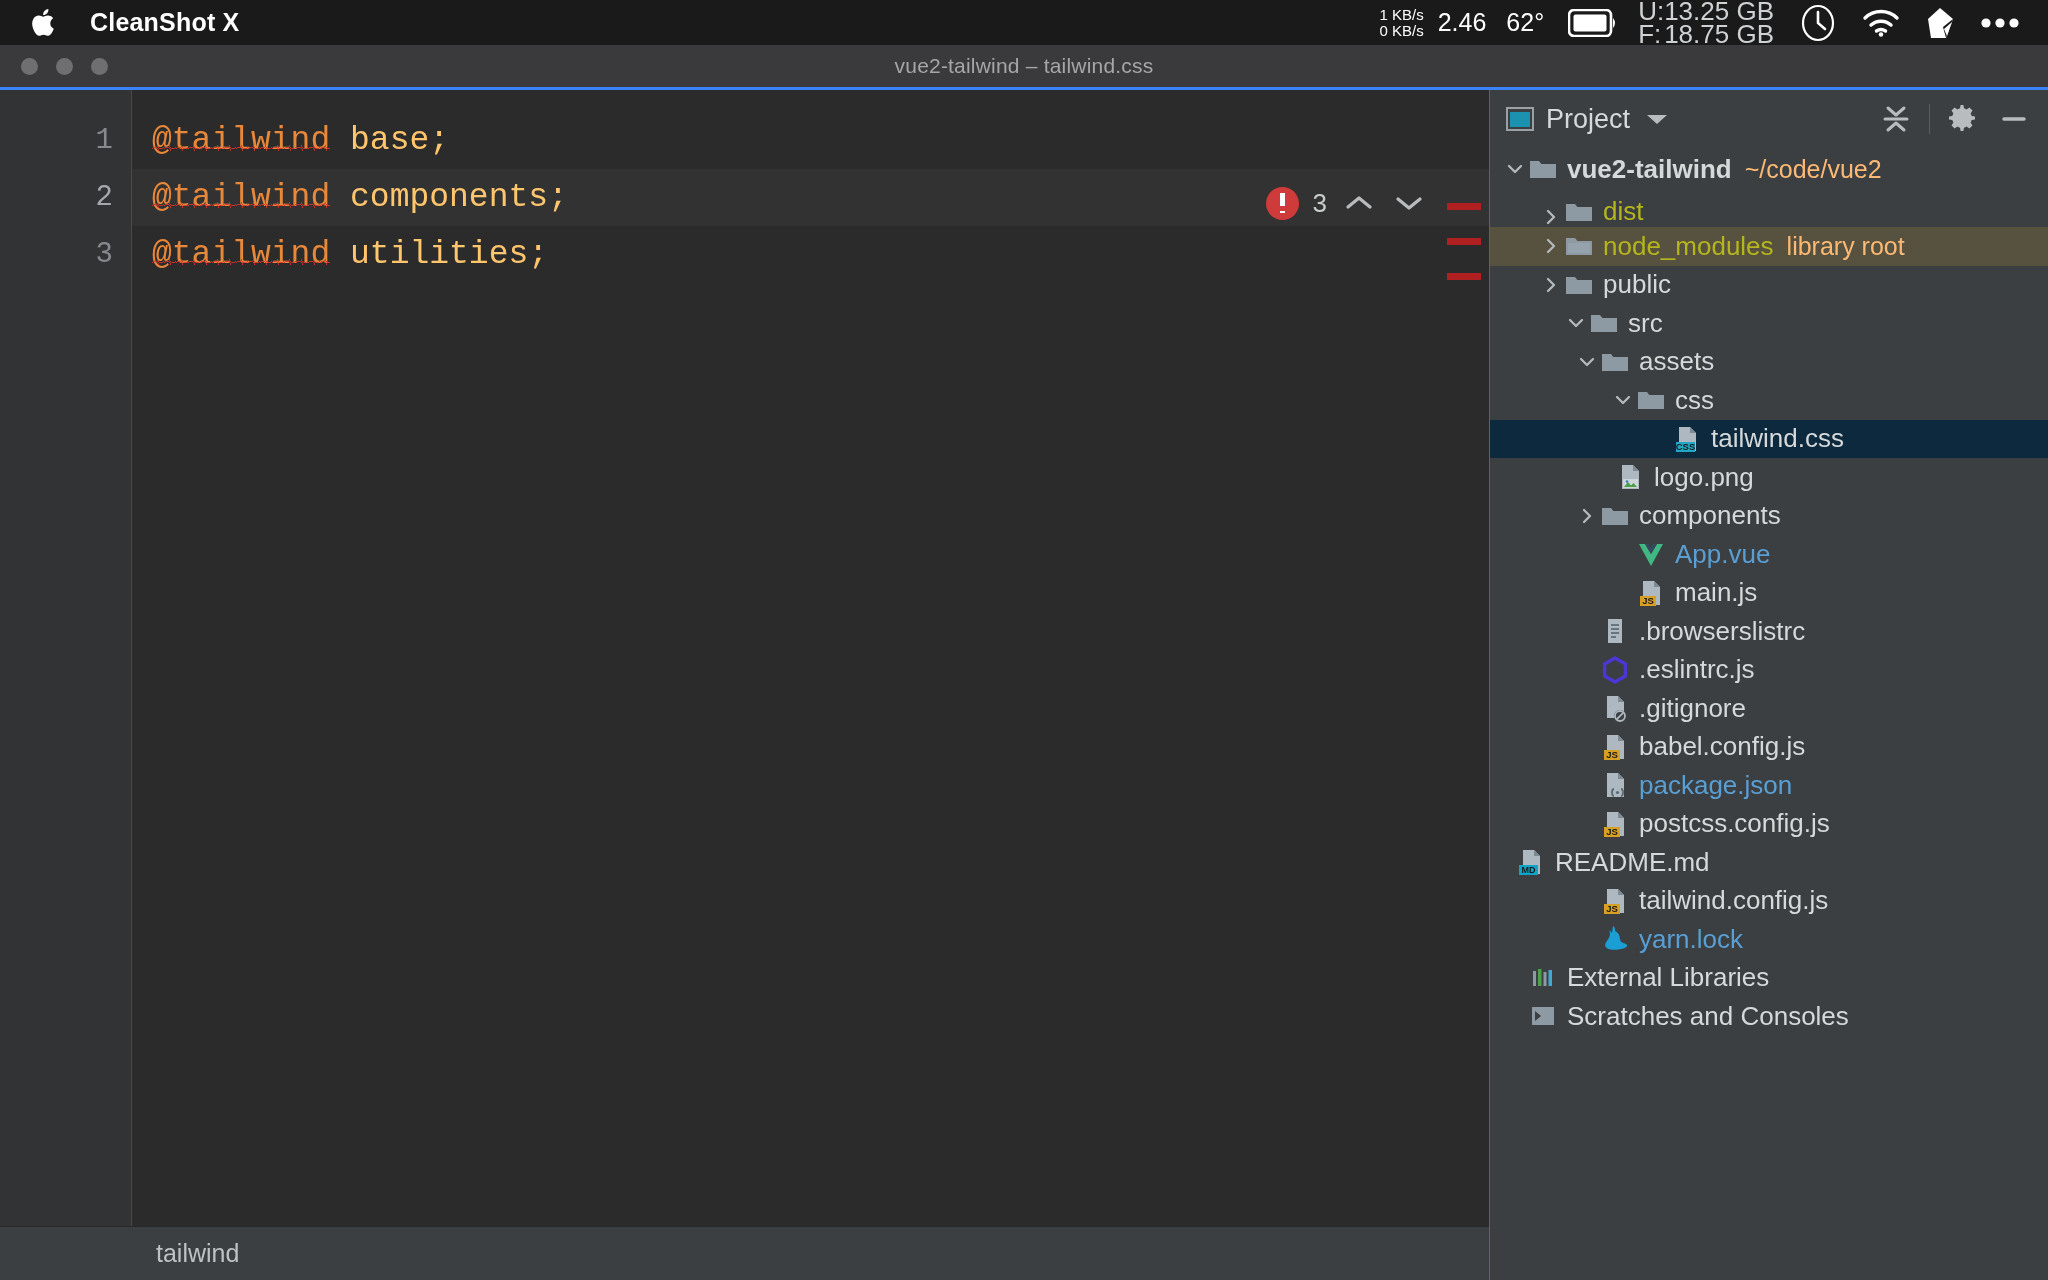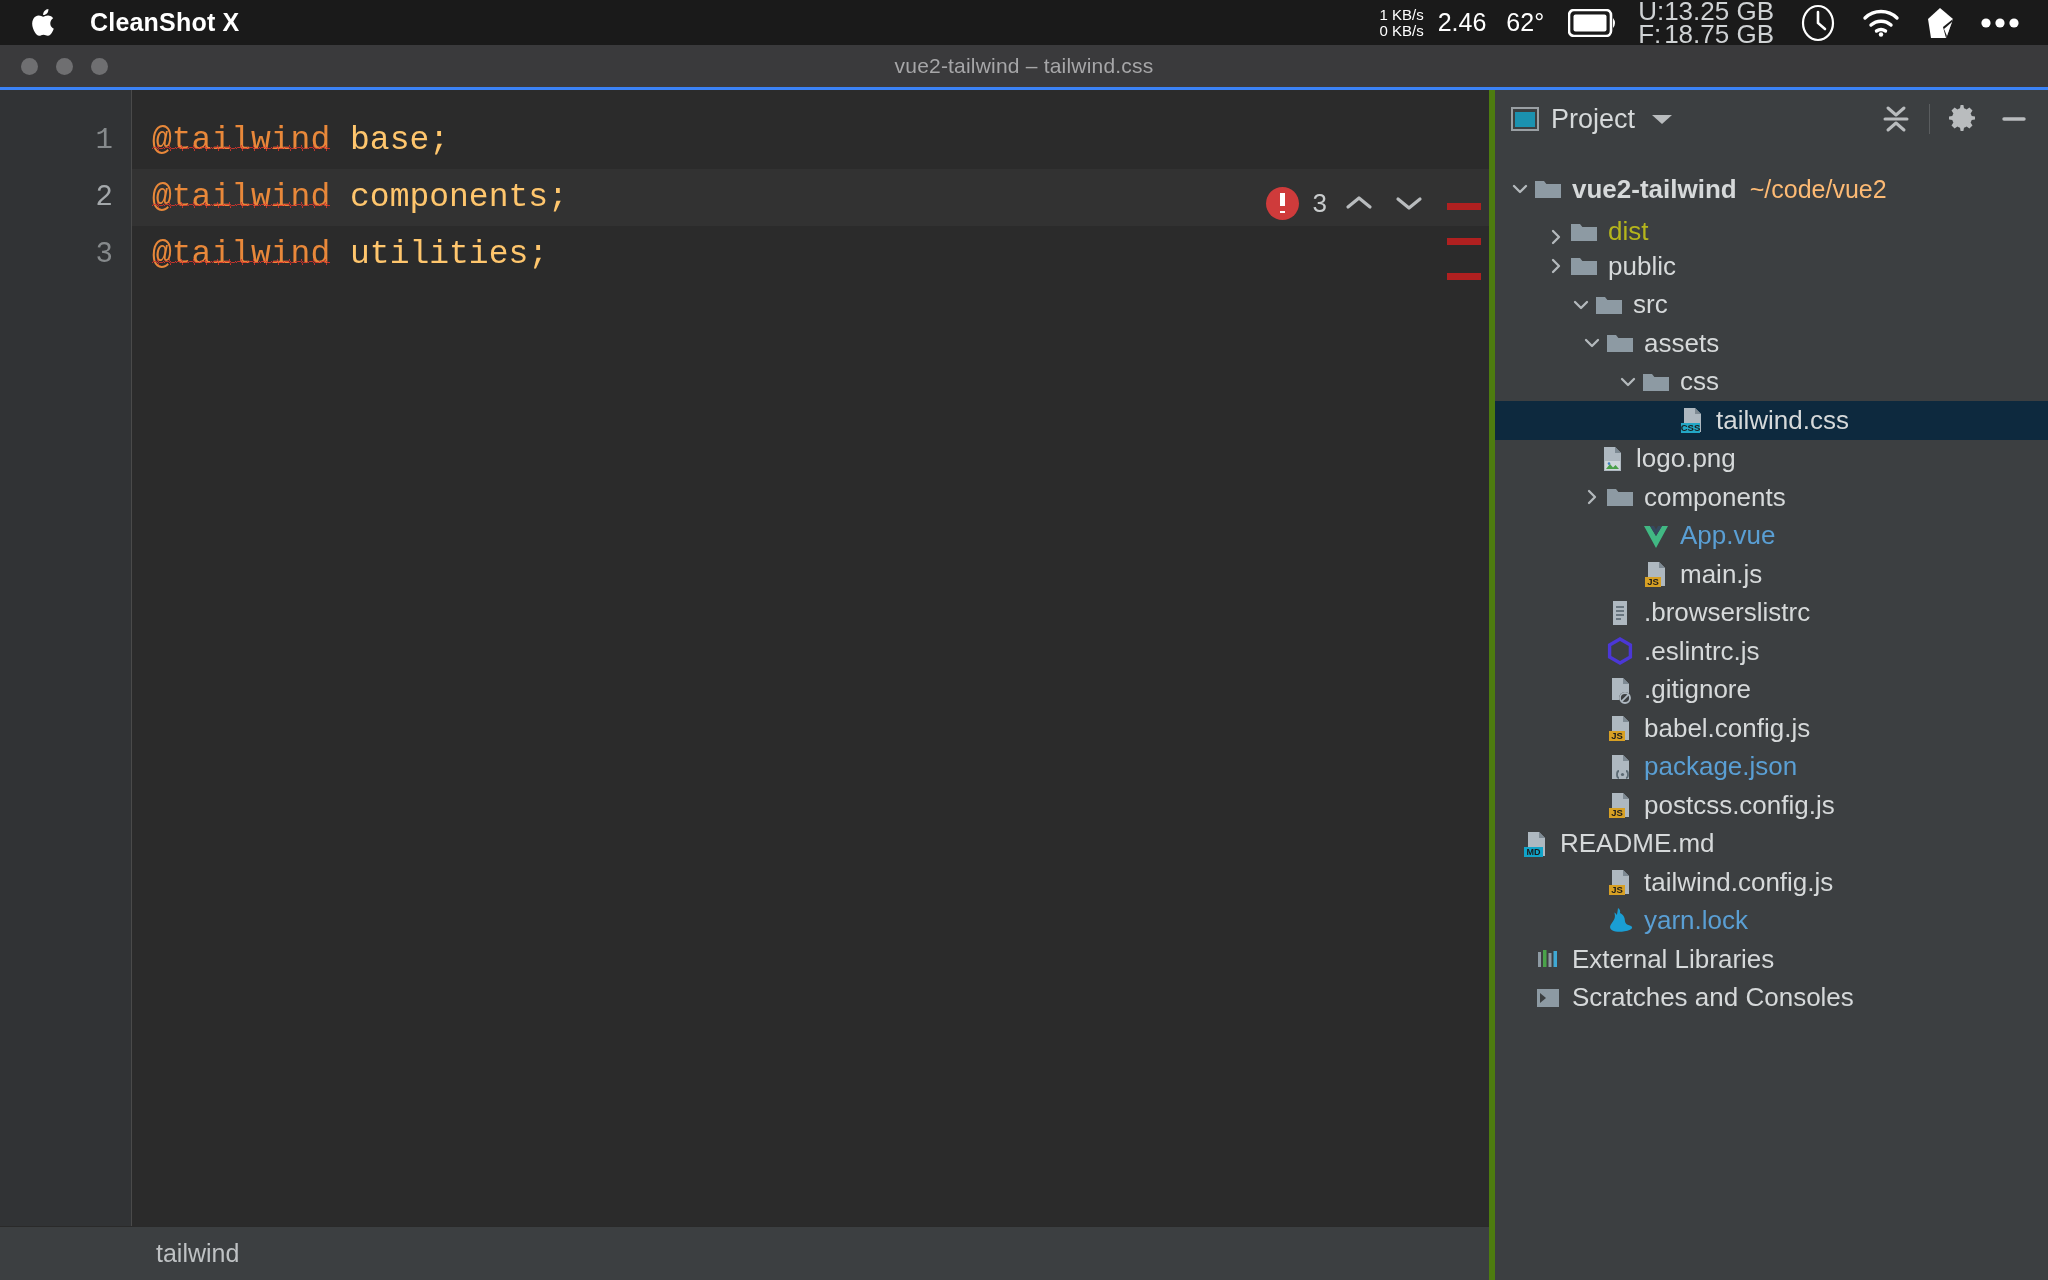--- a/index.html
+++ b/index.html
@@ -144,22 +144,21 @@
     border-top: 1px solid #2a2a2a;
     display: flex; align-items: center;
     padding-left: 156px;
     color: #bfc2c4; font-size: 25px;
   }
 
   
   #project-pane {
     position: relative; width: 559px; height: 1190px;
     background: #3c3f41; display: flex; flex-direction: column;
-    border-left: 6px solid #4d7c0f;
-    gap: 20px;
+    border-left: 1px solid #4d7c0f;
   }
   #project-header {
     height: 58px; display: flex; align-items: center;
     background: #3c3f41; flex-shrink: 0; padding: 0 10px 0 16px;
   }
   .proj-win-icon { width: 28px; height: 24px; margin-right: 12px; flex-shrink: 0; }
   #project-header .ph-title { color: #d6d9da; font-size: 27px; margin-right: 14px; }
   .hdr-btn { display: flex; align-items: center; justify-content: center; }
   .hdr-sep { width: 1px; height: 30px; background: #5a5d5f; margin: 0 16px; }
 
@@ -366,20 +365,35 @@
                 <path d="M7 4 L13 10 L7 16" fill="none" stroke="#b4b9bc" stroke-width="2.3" stroke-linecap="round" stroke-linejoin="round"></path>
               </svg>
             </div>
             <div class="ficon">
               <svg width="30" height="30" viewBox="0 0 30 30">
                 <path fill="#8d9aa3" d="M2 7h9l2.4 3H28v14H2z"></path>
               </svg>
             </div>
             <span class="rlabel c-yellow">dist</span>
           </div>
+          <div class="row lib" style="padding-left: 48px;">
+            <div class="arrow">
+              <svg width="20" height="20" viewBox="0 0 20 20">
+                <path d="M7 4 L13 10 L7 16" fill="none" stroke="#b4b9bc" stroke-width="2.3" stroke-linecap="round" stroke-linejoin="round"></path>
+              </svg>
+            </div>
+            <div class="ficon">
+              <svg width="30" height="30" viewBox="0 0 30 30">
+                <path fill="#8d9aa3" d="M2 7h9l2.4 3H28v14H2z"></path>
+                <path fill="#a9b5bd" d="M4 12h22v10H4z" opacity="0.35"></path>
+              </svg>
+            </div>
+            <span class="rlabel c-yellow">node_modules</span>
+            <span class="rsub">library root</span>
+          </div>
           <div class="row" style="padding-left: 48px;">
             <div class="arrow">
               <svg width="20" height="20" viewBox="0 0 20 20">
                 <path d="M7 4 L13 10 L7 16" fill="none" stroke="#b4b9bc" stroke-width="2.3" stroke-linecap="round" stroke-linejoin="round"></path>
               </svg>
             </div>
             <div class="ficon">
               <svg width="30" height="30" viewBox="0 0 30 30">
                 <path fill="#8d9aa3" d="M2 7h9l2.4 3H28v14H2z"></path>
               </svg>
@@ -430,21 +444,21 @@
             <div class="ficon">
               <svg width="30" height="30" viewBox="0 0 30 30">
                 <path fill="#aeb8c0" d="M7 3h11l6 6v18H7z"></path>
                 <path fill="#7e8a93" d="M18 3l6 6h-6z"></path>
                 <rect x="4" y="18" width="19" height="10" fill="#23a7c6"></rect>
                 <text x="13.5" y="26.3" font-size="9.5" font-family="Liberation Sans, sans-serif" font-weight="bold" fill="#1b1b1b" text-anchor="middle">CSS</text>
               </svg>
             </div>
             <span class="rlabel c-white">tailwind.css</span>
           </div>
-          <div class="row" style="padding-left: 76px;">
+          <div class="row" style="padding-left: 99px;">
             <div class="arrow"></div>
             <div class="ficon">
               <svg width="30" height="30" viewBox="0 0 30 30">
                 <path fill="#aeb8c0" d="M7 3h11l6 6v18H7z"></path>
                 <path fill="#7e8a93" d="M18 3l6 6h-6z"></path>
                 <rect x="8" y="17" width="15" height="9" fill="#cfd6da"></rect>
                 <path fill="#4a9f48" d="M9 25l4-5 3 3.5 2.5-2.5 3.5 4z"></path>
                 <circle cx="12" cy="19.6" r="1.3" fill="#3f7fbf"></circle>
               </svg>
             </div>

